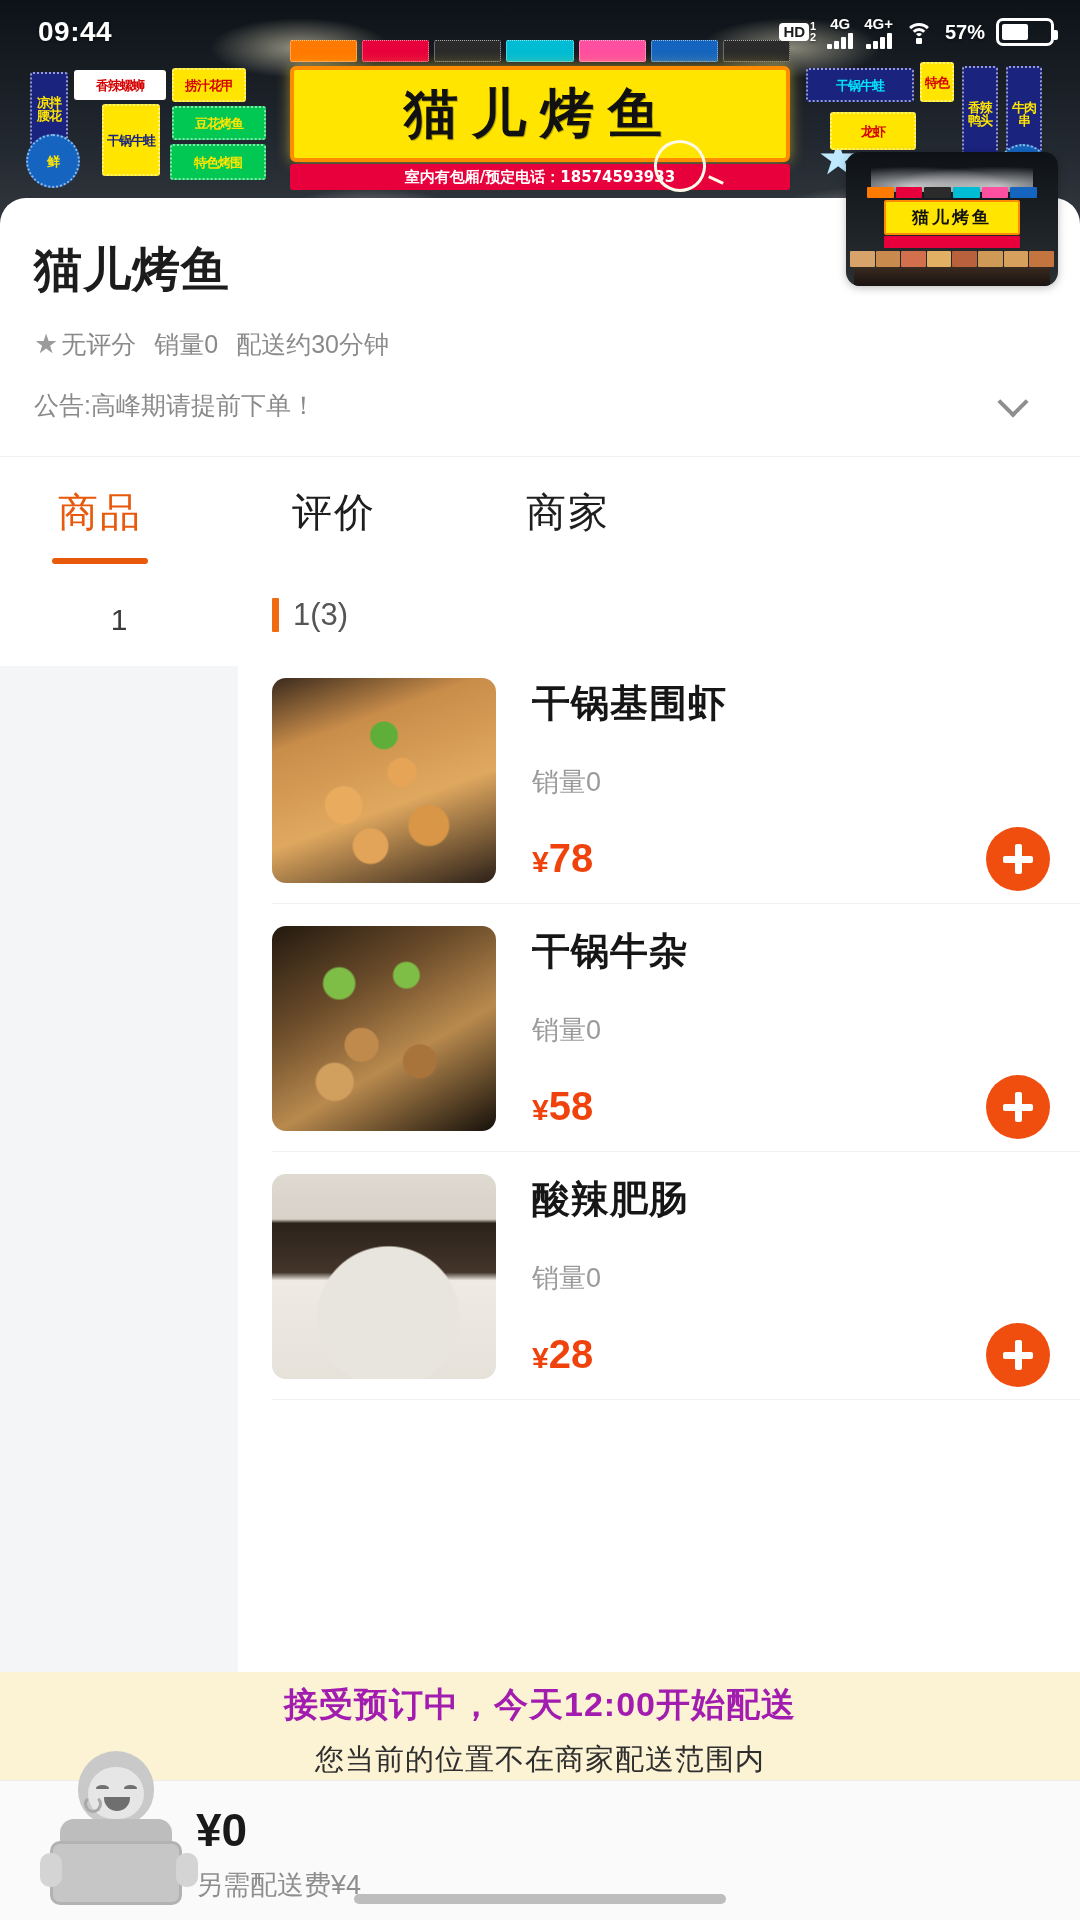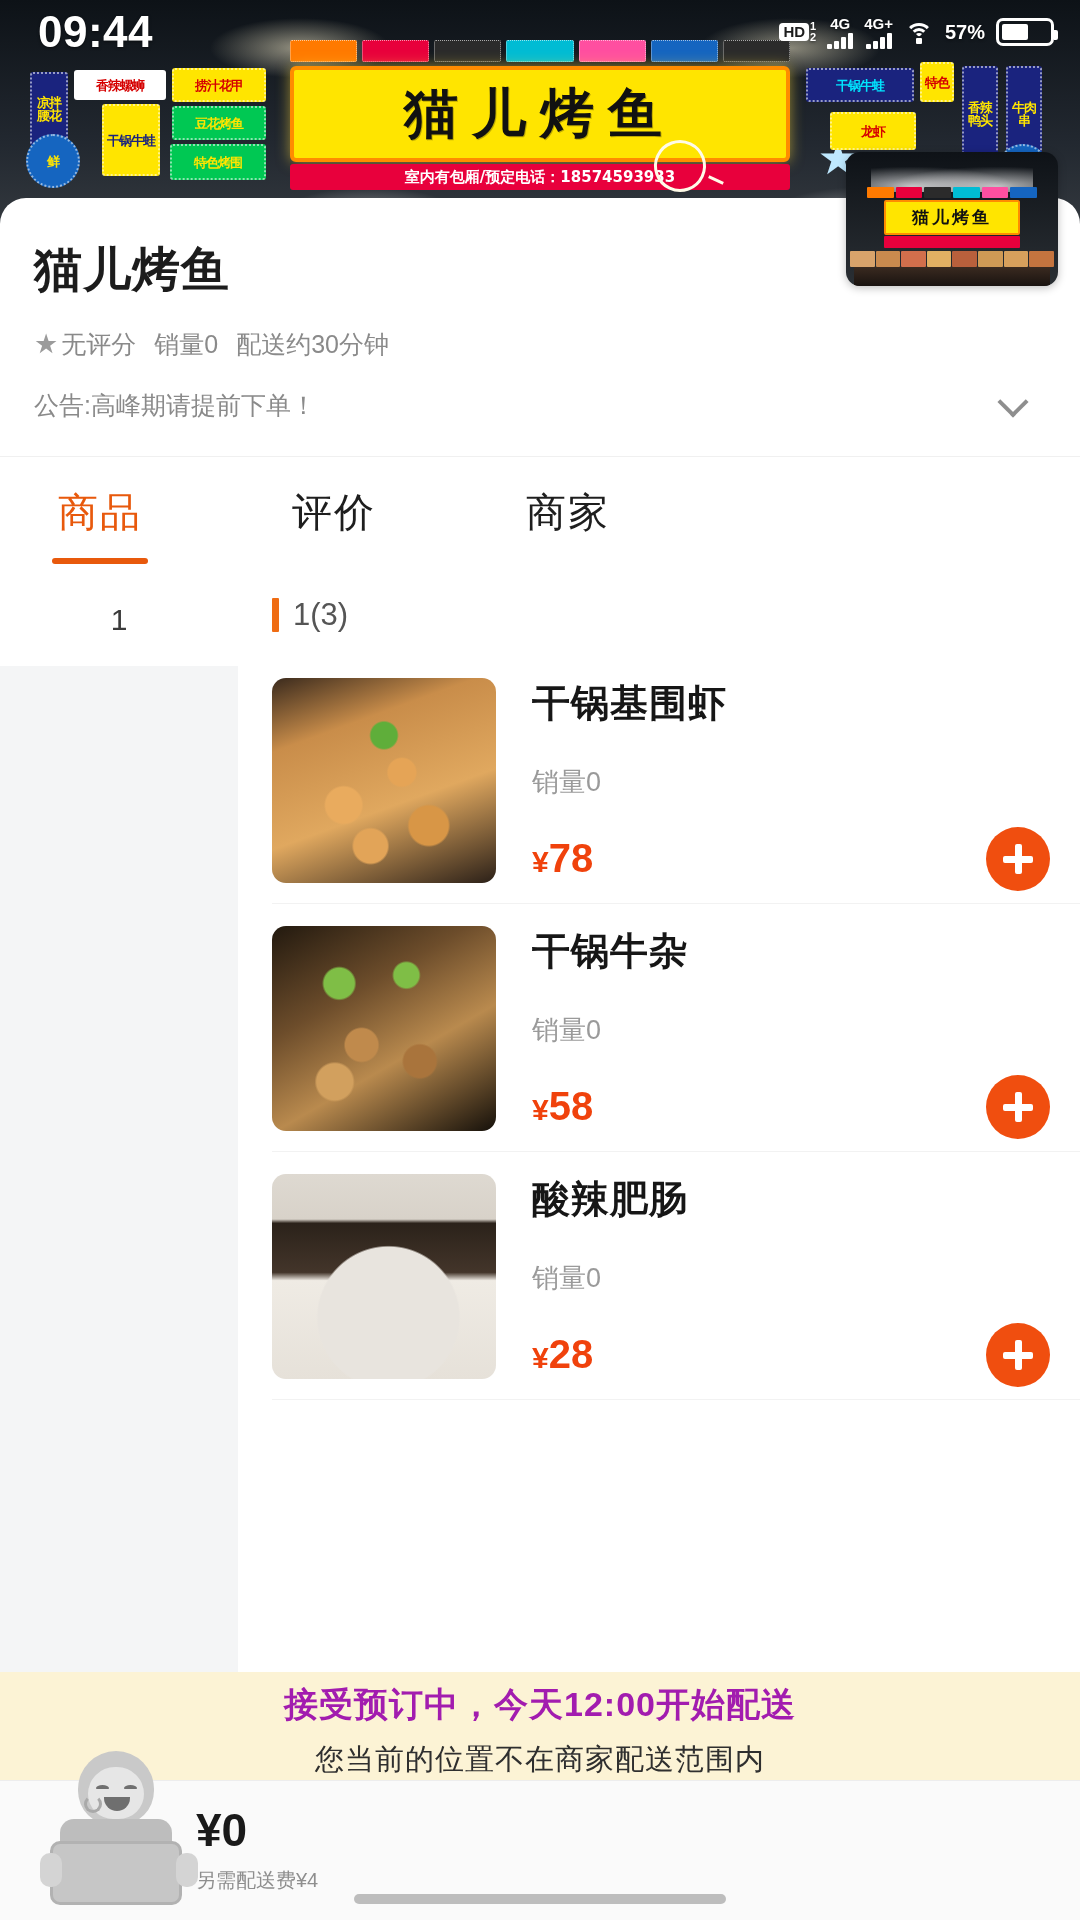--- a/index.html
+++ b/index.html
@@ -85,21 +85,21 @@
     color:#bfe9ff; font-size:46px; line-height:44px; text-align:center;
   }
 
   
   .statusbar {
     position:absolute; left:0; top:0; width:1080px; height:64px;
     display:flex; align-items:center; justify-content:space-between;
     padding:0 26px 0 38px; color:#fff; z-index:30;
     text-shadow:0 1px 3px rgba(0,0,0,0.55);
   }
-  .sb-time { font-size:44px; font-weight:600; letter-spacing:0.5px; }
+  .sb-time { font-size:28px; font-weight:600; letter-spacing:0.5px; }
   .sb-right { display:flex; align-items:center; gap:11px; }
   .hd-badge {
     display:flex; align-items:center;
   }
   .hd-box {
     background:#fff; color:#1d1d1d; font-size:15px; font-weight:bold;
     border-radius:4px; padding:1px 4px; line-height:1.05; text-shadow:none;
   }
   .hd-nums { display:flex; flex-direction:column; font-size:11px; line-height:1.0; margin-left:1px; font-weight:bold; }
   .sig { display:flex; flex-direction:column; align-items:center; }
@@ -299,21 +299,21 @@
     background:#bdbdbd; border-radius:14px 14px 4px 4px;
   }
   .rider .box {
     position:absolute; left:14px; top:96px; width:132px; height:64px;
     background:#c6c6c6; border-radius:10px; border:3px solid #b2b2b2;
   }
   .rider .hand { position:absolute; top:108px; width:22px; height:34px; background:#d4d4d4; border-radius:10px; }
   .rider .hand.l { left:4px; } .rider .hand.r { left:140px; }
 
   .cart-price { position:absolute; left:196px; top:22px; font-size:46px; color:#1a1a1a; font-weight:bold; }
-  .cart-fee   { position:absolute; left:196px; top:86px; font-size:20px; color:#8e8e8e;text-align:right; }
+  .cart-fee   { position:absolute; left:196px; top:86px; font-size:27px; color:#8e8e8e;text-align:right; }
   .cart-btn {
     position:absolute; right:48px; top:24px; width:298px; height:90px;
     background:#8d8d8d; border-radius:45px;
     display:flex; align-items:center; justify-content:center;
     color:#fff; font-size:35px; letter-spacing:2px;
   }
   .home-indicator {
     position:absolute; left:50%; transform:translateX(-50%); bottom:16px;
     width:372px; height:10px; background:#bdbdbd; border-radius:5px;
   }
@@ -339,21 +339,21 @@
       <span>猫儿烤鱼</span>
     </div>
     <div class="sign-phone">室内有包厢/预定电话：18574593933</div>
 
     <div class="search-circle"></div>
     <div class="star-deco">★</div>
 
     <div class="neon-col" style="left:0; width:250px;">
       <div class="neon-box" style="left:8px;  top:24px; width:38px; height:74px; background:#1a237e; color:#ffe500;">凉拌腰花</div>
       <div class="neon-box" style="left:52px; top:22px; width:92px; height:30px; background:#ffffff; color:#d50000;">香辣螺蛳</div>
-      <div class="neon-box" style="left:150px;top:20px; width:94px; height:34px; background:#ffe500; color:#d50000;text-align:center;">捞汁花甲</div>
+      <div class="neon-box" style="left:150px;top:20px; width:74px; height:34px; background:#ffe500; color:#d50000;text-align:center;">捞汁花甲</div>
       <div class="neon-box" style="left:150px;top:58px; width:94px; height:34px; background:#00c853; color:#ffe500;">豆花烤鱼</div>
       <div class="neon-box" style="left:80px; top:56px; width:58px; height:72px; background:#ffe500; color:#1a237e;">干锅牛蛙</div>
       <div class="neon-box" style="left:148px;top:96px; width:96px; height:36px; background:#00c853; color:#ffe500;">特色烤围</div>
       <div class="neon-box" style="left:4px;  top:86px; width:54px; height:54px; background:#1565c0; color:#ffe500; border-radius:50%;">鲜</div>
     </div>
 
     <div class="neon-col" style="left:780px; width:260px;">
       <div class="neon-box" style="left:4px;  top:20px; width:108px; height:34px; background:#1a237e; color:#00e5ff;">干锅牛蛙</div>
       <div class="neon-box" style="left:118px;top:14px; width:34px; height:40px; background:#ffe500; color:#d50000;">特色</div>
       <div class="neon-box" style="left:28px; top:64px; width:86px; height:38px; background:#ffe500; color:#d50000;">龙虾</div>

